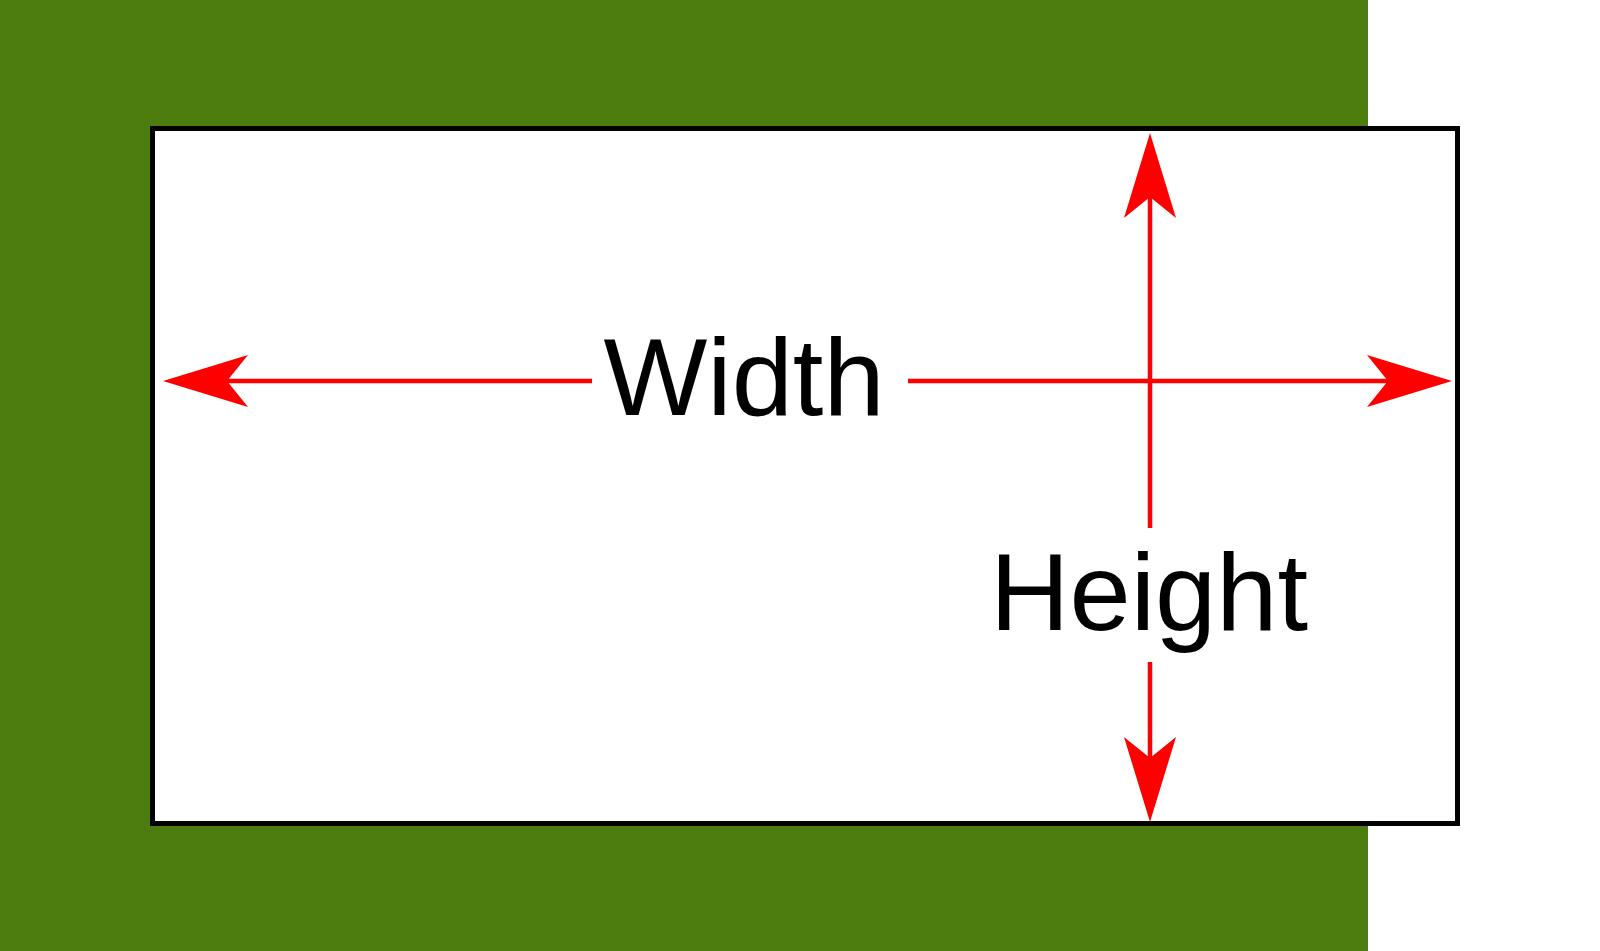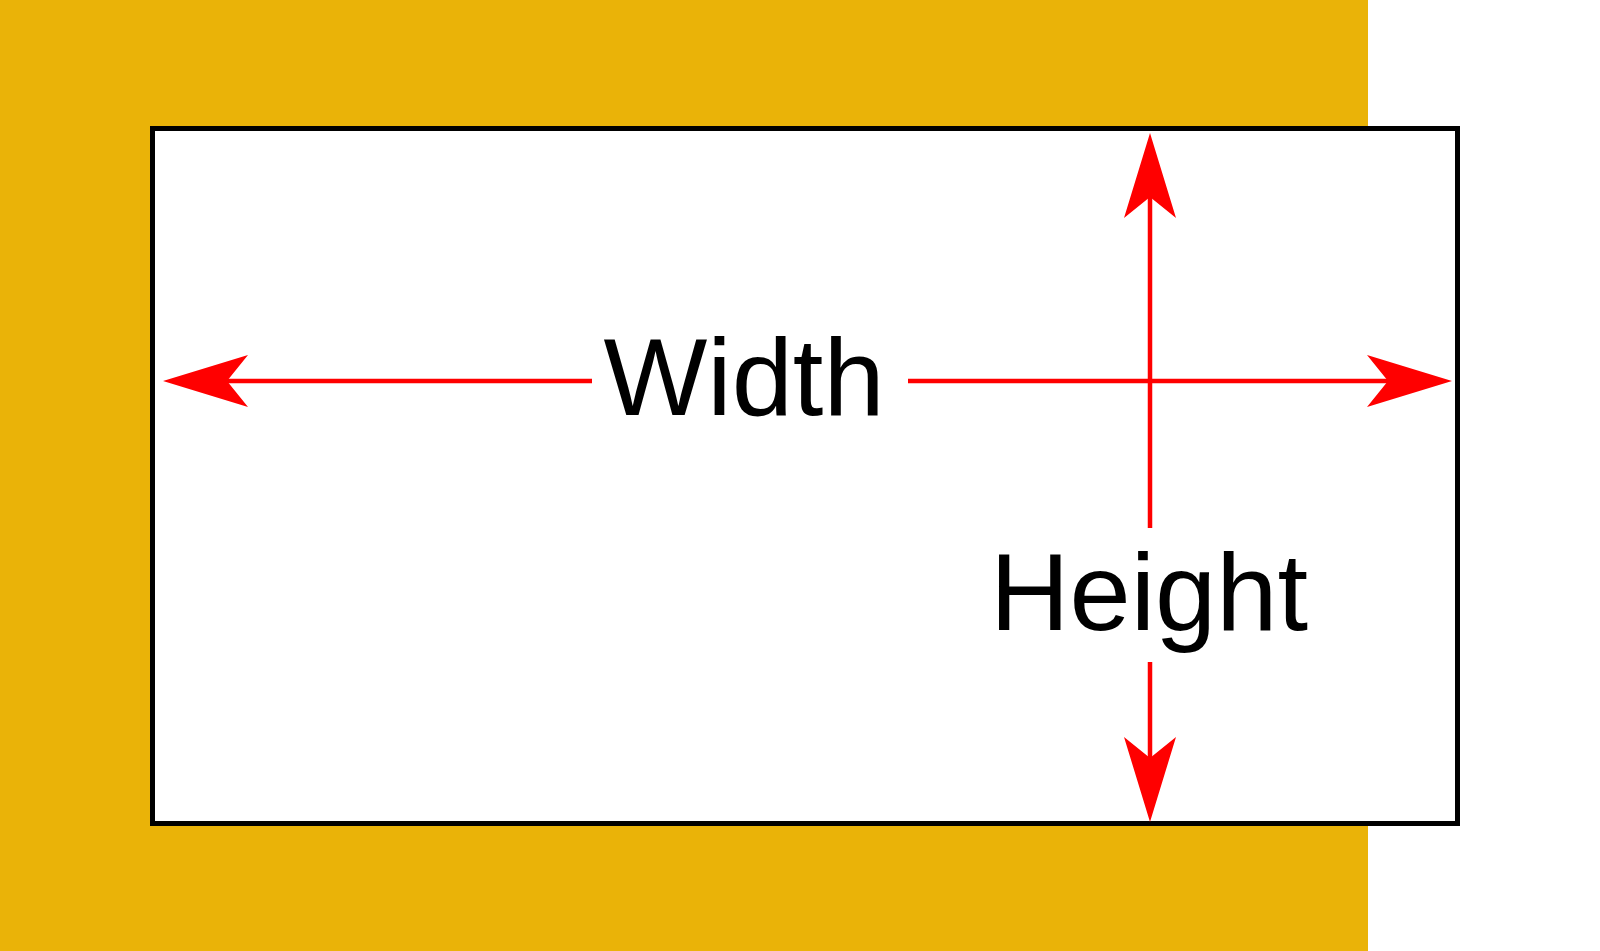--- a/index.html
+++ b/index.html
@@ -7,21 +7,21 @@
     padding: 0;
     width: 1600px;
     height: 951px;
     background: #FFFFFF;
     overflow: hidden;
   }
   .diagram-stage {
     position: relative;
     width: 1368px;
     height: 951px;
-    background: #eab308;
+    background: #4d7c0f;
   }
   svg.diagram {
     display: block;
     width: 1600px;
     height: 951px;
   }
   text.dim-label {
     font-family: "Liberation Sans", "DejaVu Sans", sans-serif;
     font-size: 110px;
     font-weight: 400;

